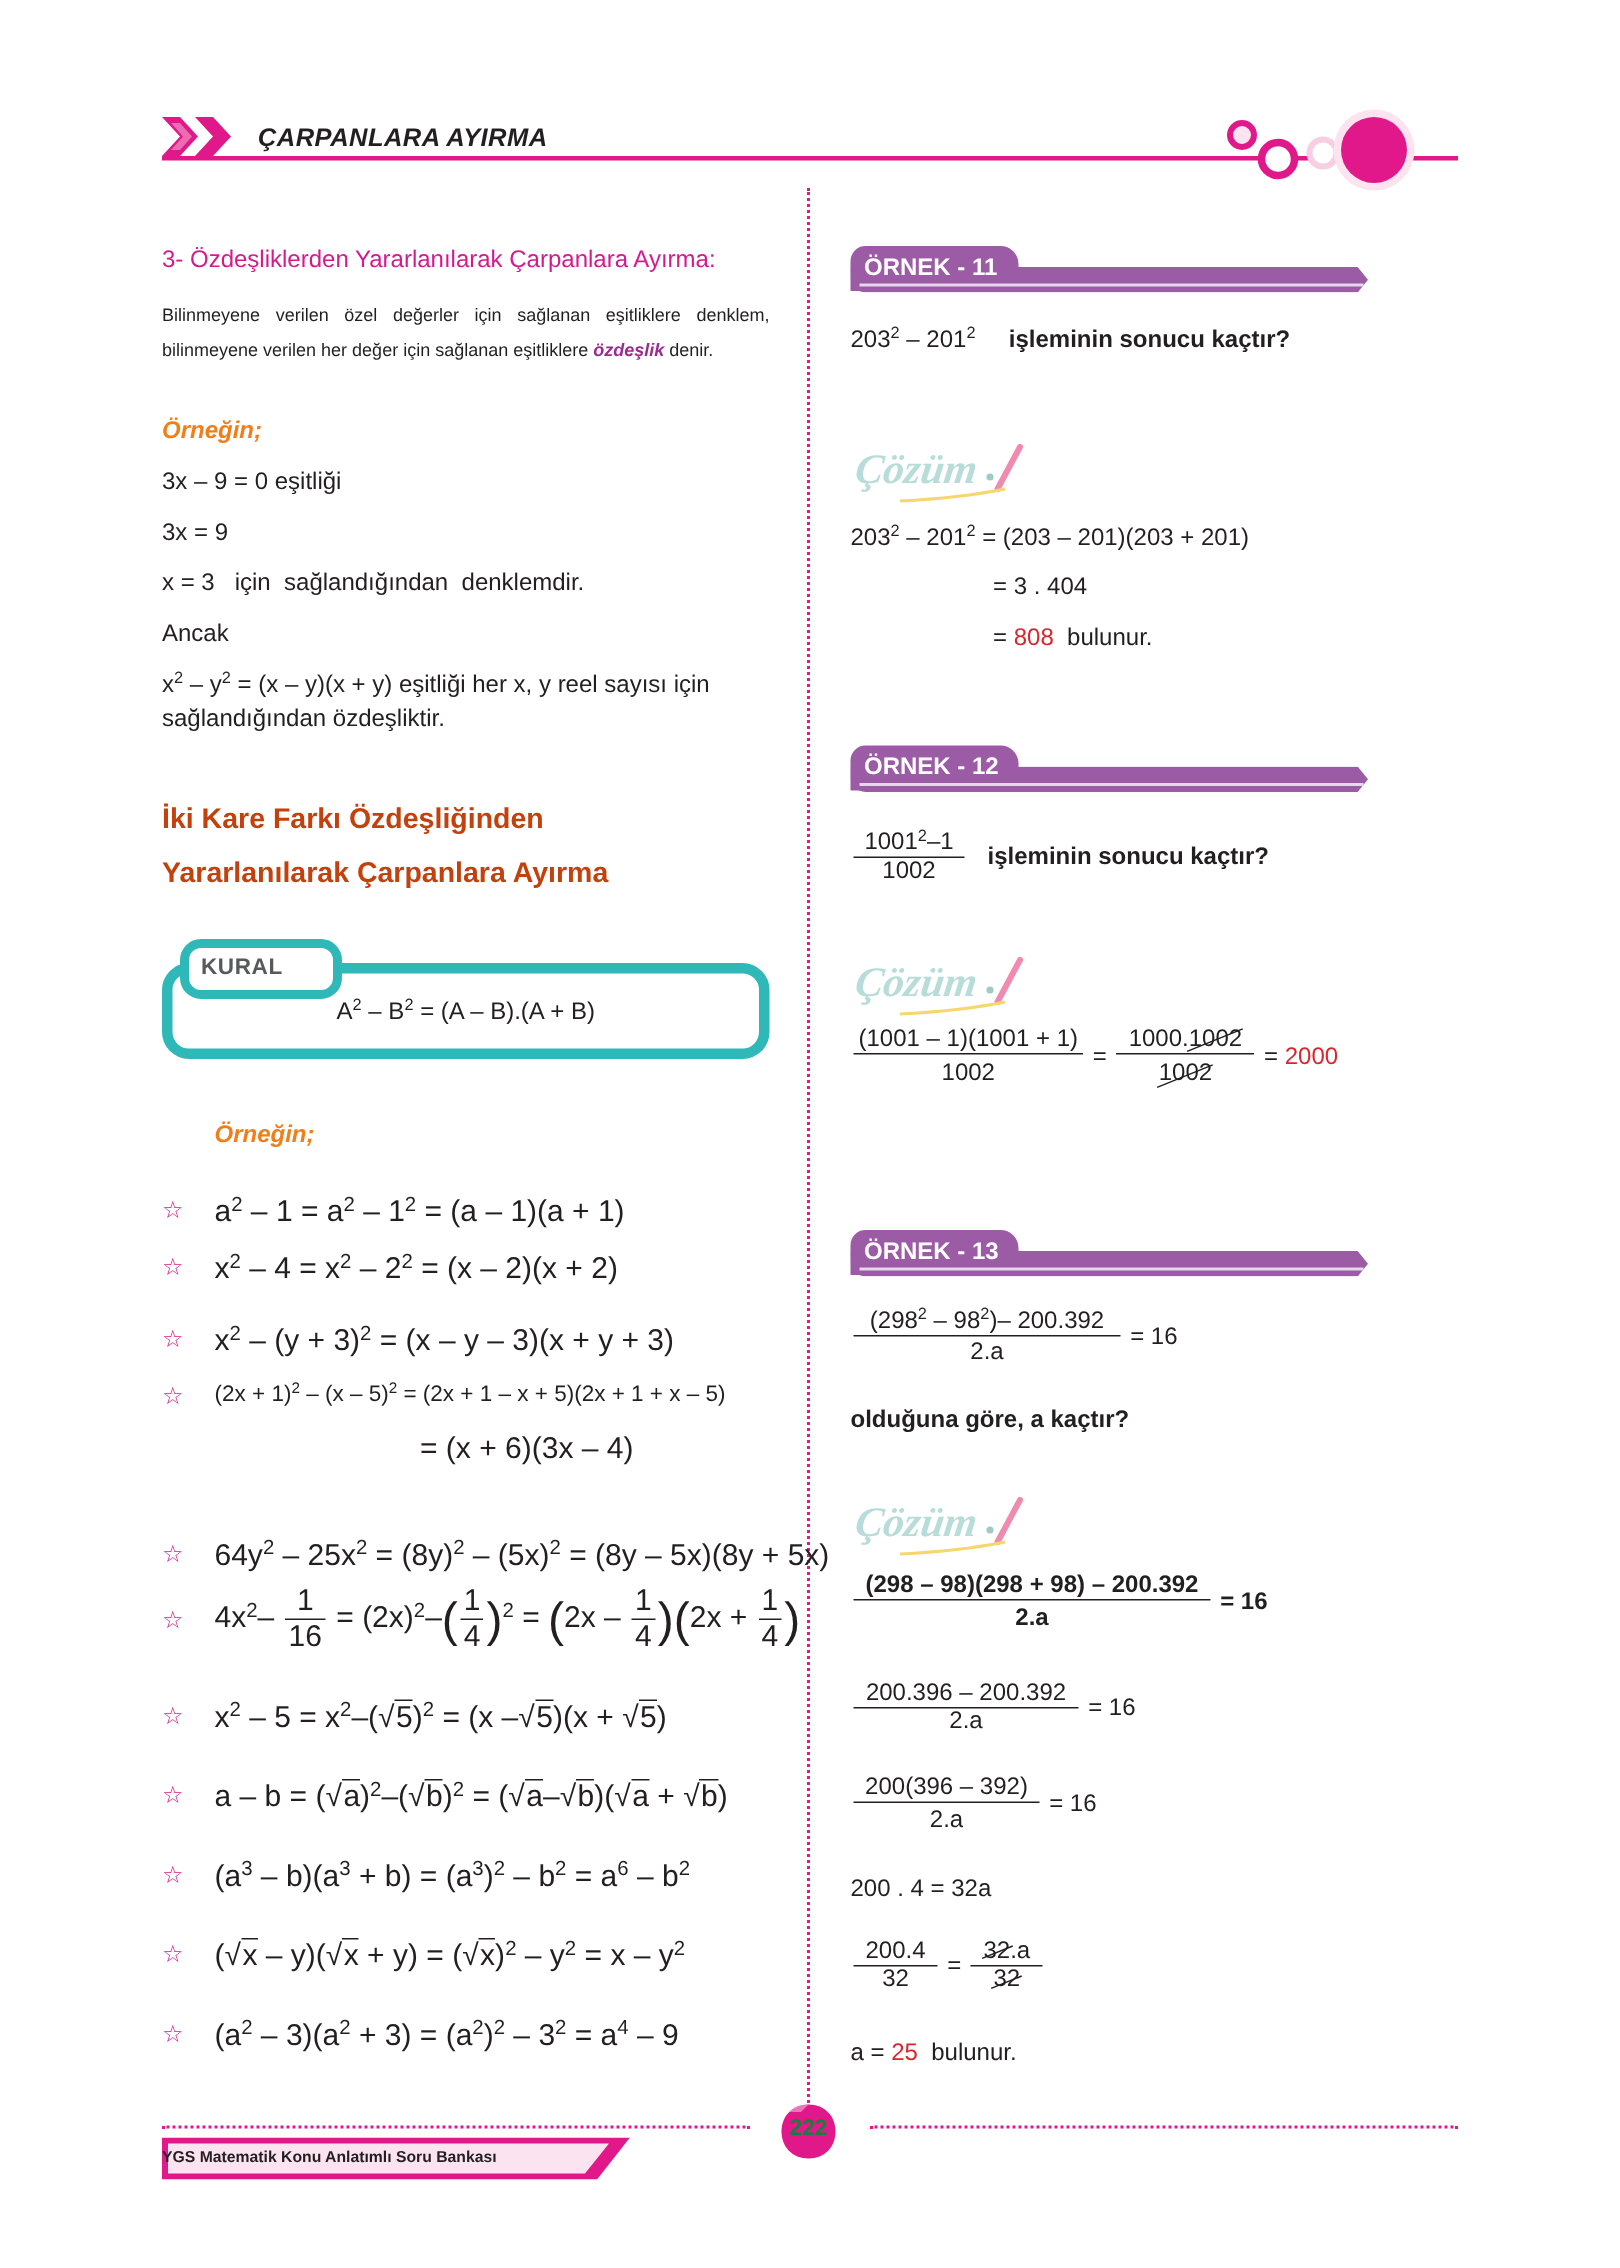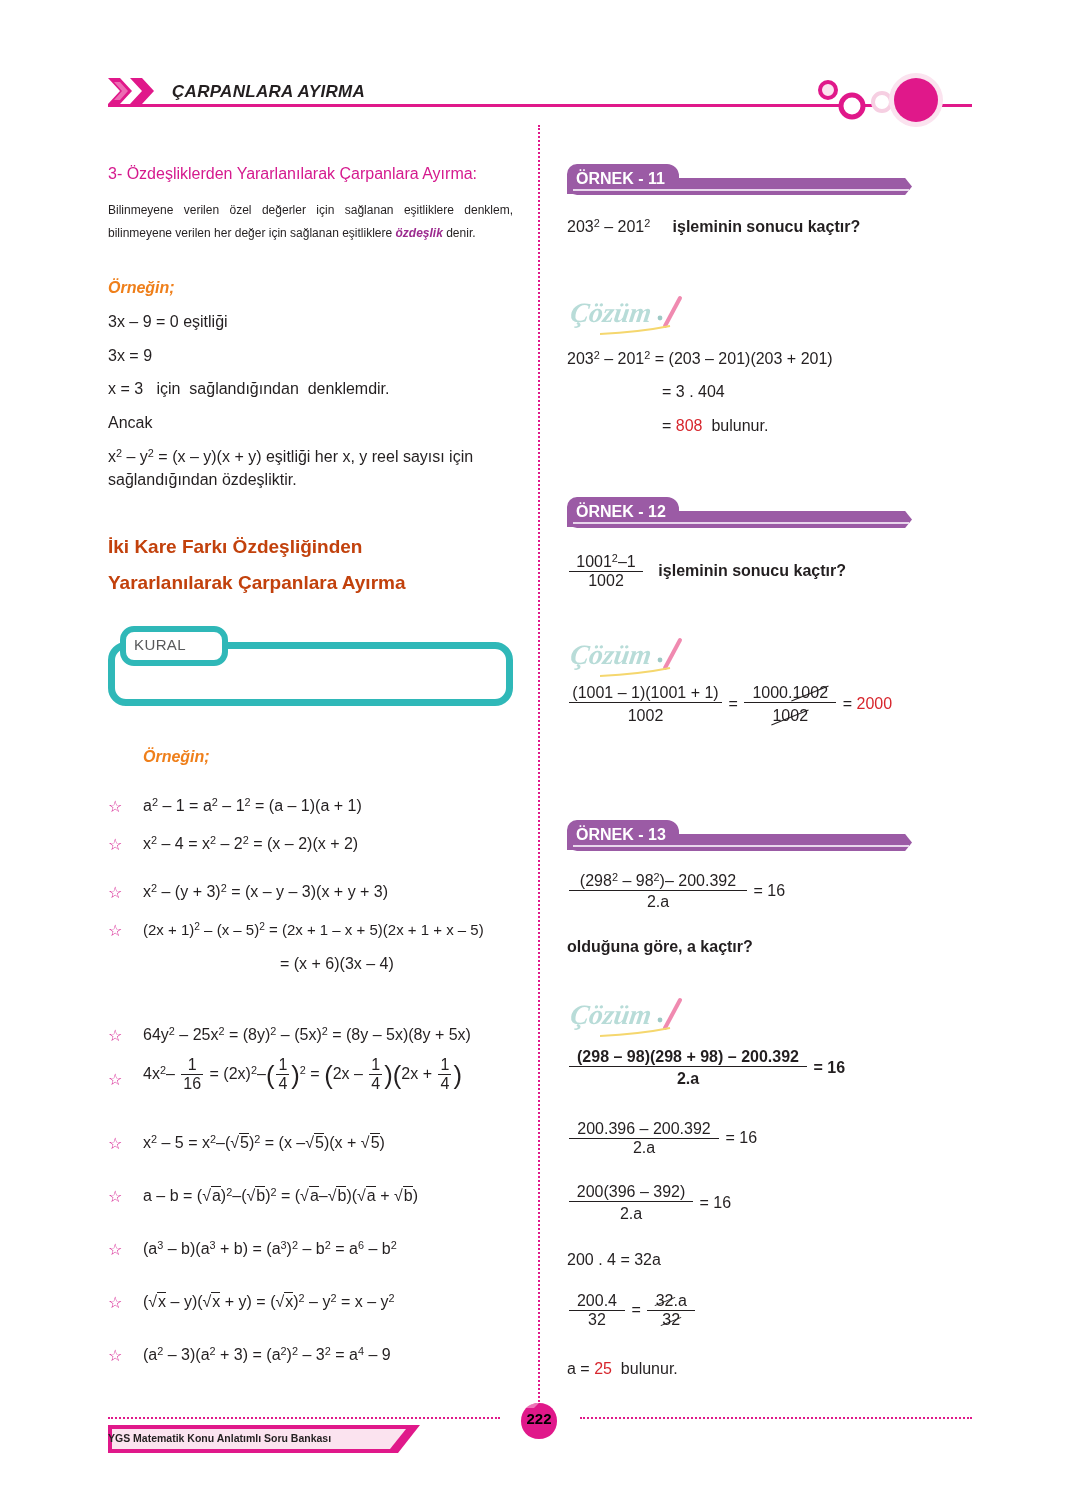--- a/index.html
+++ b/index.html
@@ -25,21 +25,21 @@
 
   .blue-title { left: 108px; width: 405px; text-align: left; font-size: 19px; font-weight: bold; color: #c2410c; }
 
   .kural-box { left: 108px; top: 636px; width: 405px; height: 70px; }
   .kural-outer { position: absolute; left: 0; top: 6px; width: 405px; height: 64px; border: 7px solid #2fb8b8; border-radius: 18px; background: #fff; }
   .kural-tab { position: absolute; left: 12px; top: -10px; width: 108px; height: 40px; border: 6px solid #2fb8b8; border-radius: 14px; background: #fff; }
   .kural-label { position: absolute; left: 26px; top: -3px; font-size: 15px; color: #58595b; letter-spacing: 0.4px; }
   .kural-formula { position: absolute; left: 0; width: 405px; top: 30px; text-align: center; font-size: 16px; }
 
   .star { position: absolute; left: 108px; font-size: 16px; color: #d51a8e; }
-  .ex { position: absolute; left: 143px; font-size: 16px; white-space: nowrap; }
+  .ex { position: absolute; left: 143px; font-size: 20px; white-space: nowrap; }
 
   .frac { display: inline-block; vertical-align: middle; text-align: center; line-height: 1.15; margin: 0 2px; }
   .frac .num { display: block; padding: 0 2px; }
   .frac .den { display: block; border-top: 1.4px solid #231f20; padding: 0 2px; }
   .bigp { font-size: 1.6em; vertical-align: middle; font-weight: 300; line-height: 0; }
   .sqrt { border-top: 1.2px solid #231f20; padding-left: 1px; }
 
   
   .ornek-bar { left: 567px; width: 347px; height: 34px; }
   .ornek-tab { position: absolute; left: 0; top: 0; width: 112px; height: 30px; background: #9b5ba5; border-radius: 10px 12px 0 0; }
@@ -53,21 +53,21 @@
 
   .cozum { width: 120px; height: 48px; }
 
   .strike { position: relative; display: inline-block; }
   .strike::after { content: ""; position: absolute; left: -2px; right: -2px; top: 50%; height: 1.2px; background: #231f20; transform: rotate(-22deg); }
 
   
   .ft-dots-l { left: 108px; top: 1417px; width: 392px; border-top: 2px dotted #e0188a; }
   .ft-dots-r { left: 580px; top: 1417px; width: 392px; border-top: 2px dotted #e0188a; }
   .page-badge { left: 520px; top: 1402px; width: 38px; height: 38px; }
-  .page-num { left: 520px; top: 1410px; width: 38px; text-align: center; font-size: 15px; font-weight: bold; color: #000000; }
+  .page-num { left: 520px; top: 1410px; width: 38px; text-align: center; font-size: 15px; font-weight: bold; color: #15803d; }
   .ft-book { left: 108px; top: 1425px; width: 312px; height: 28px; }
   .ft-book-text { left: 108px; top: 1432px; font-size: 10.5px; font-weight: bold; color: #231f20; }
 </style>
 </head>
 <body>
 
 <svg class="abs hdr-chev" viewBox="0 0 52 26">
   <polygon points="0,0 12,0 24,13 12,26 0,26 12,13" fill="#e0188a"></polygon>
   <polygon points="22,0 34,0 46,13 34,26 22,26 34,13" fill="#e0188a"></polygon>
   <polygon points="6,4 12,4 20,13 12,22 6,22 14,13" fill="#f6b3d6" opacity="0.55"></polygon>
@@ -100,21 +100,22 @@
 </div>
 <div class="abs line" style="left:108px; top:471px;">sağlandığından özdeşliktir.</div>
 
 <div class="abs blue-title" style="top:536px;">İki Kare Farkı Özdeşliğinden</div>
 <div class="abs blue-title" style="top:572px;">Yararlanılarak Çarpanlara Ayırma</div>
 
 <div class="abs kural-box">
   <div class="kural-outer"></div>
   <div class="kural-tab">
   </div>
-  <div class="kural-label" style="top:0px;">KURAL</div>
+  <div class="kural-label" style="top:0px;font-weight:bold;">KURAL</div>
+  <div class="kural-formula">A<sup>2</sup> – B<sup>2</sup> = (A – B).(A + B)</div>
 </div>
 
 <div class="abs ornek" style="left:143px; top:748px;">Örneğin;</div>
 
 <div class="star" style="top:797px;">☆</div>
 <div class="ex" style="top:797px;">a<sup>2</sup> – 1 = a<sup>2</sup> – 1<sup>2</sup> = (a – 1)(a + 1)</div>
 
 <div class="star" style="top:835px;">☆</div>
 <div class="ex" style="top:835px;">x<sup>2</sup> – 4 = x<sup>2</sup> – 2<sup>2</sup> = (x – 2)(x + 2)</div>
 

